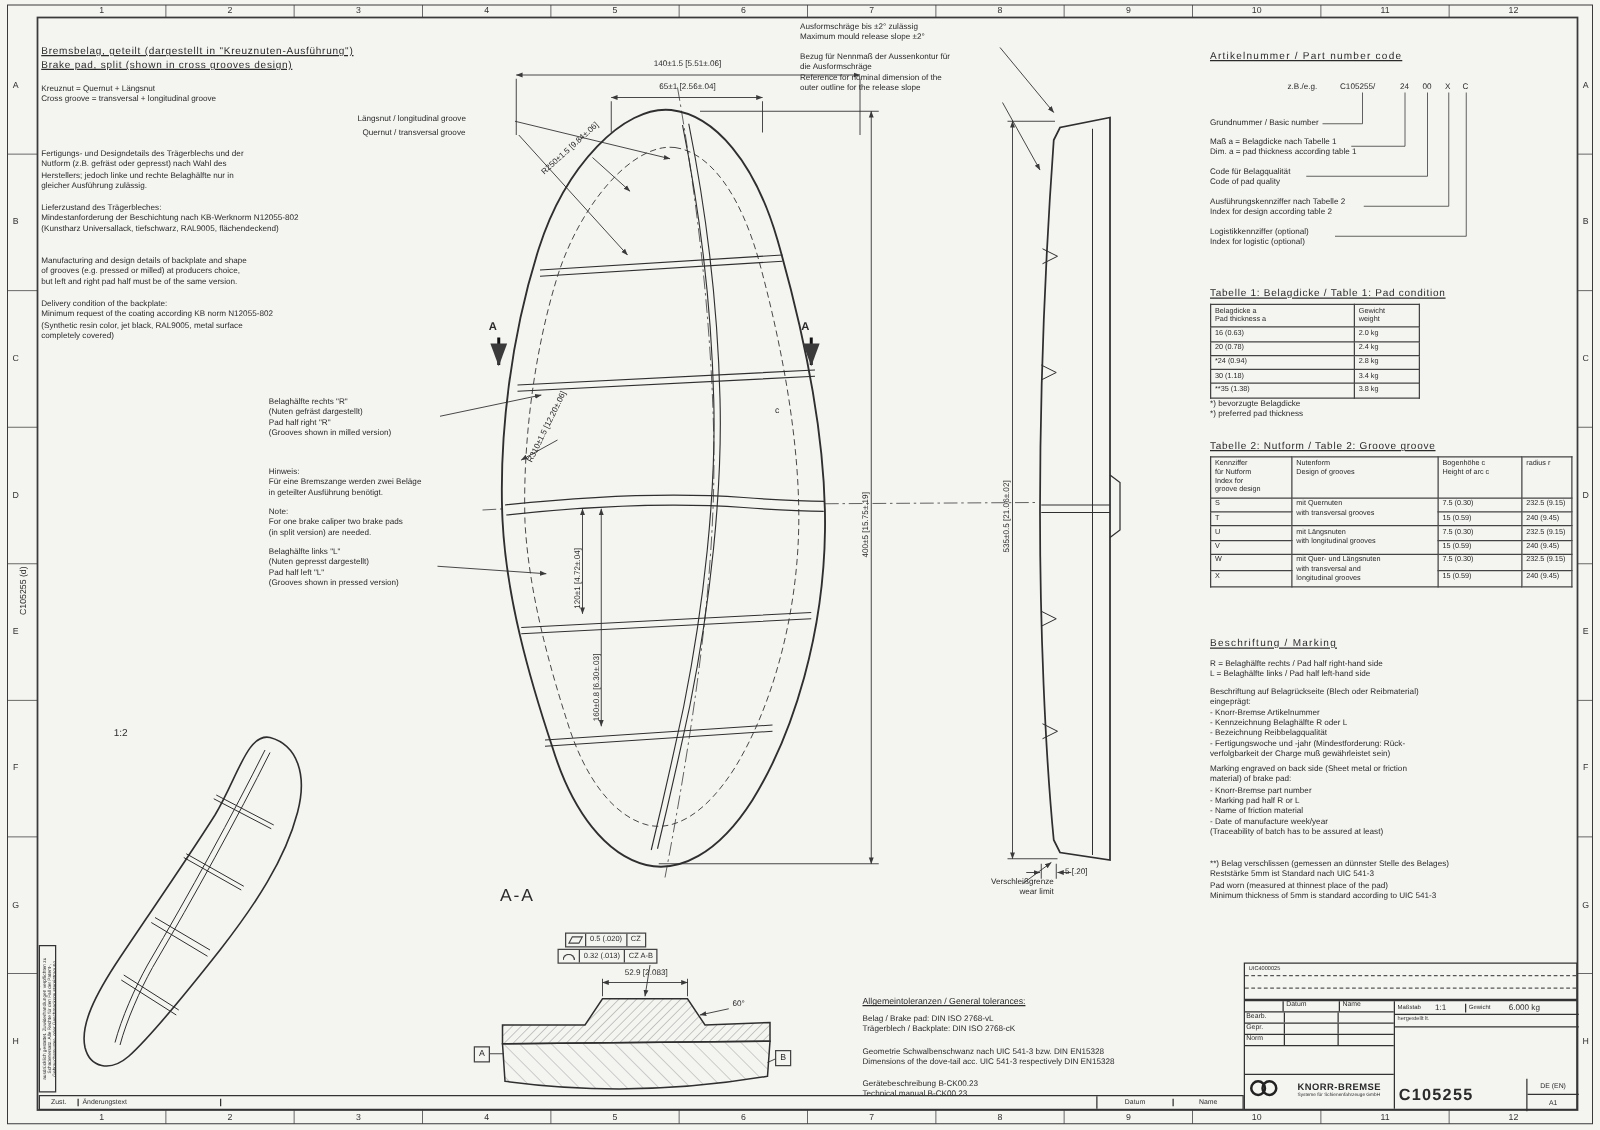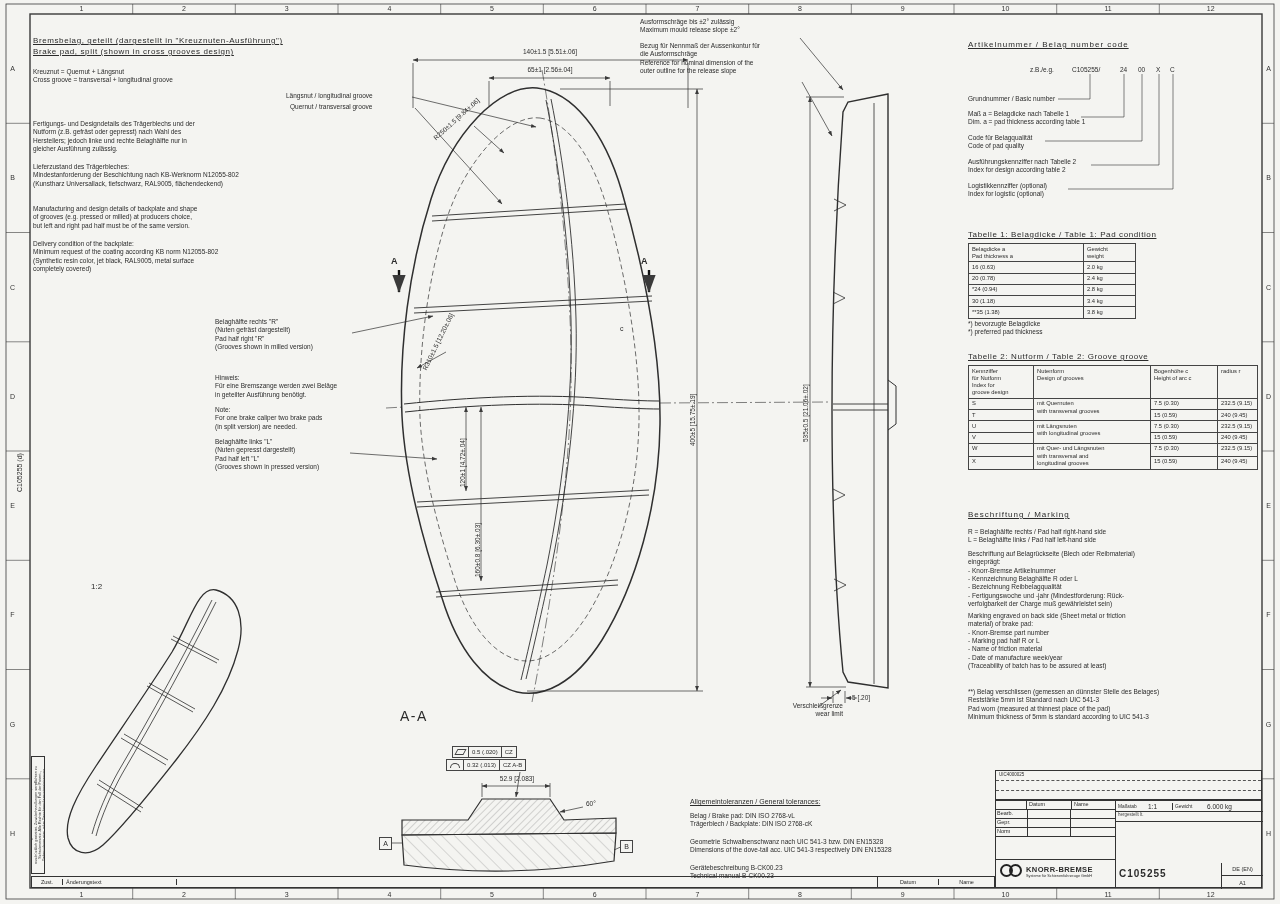--- a/index.html
+++ b/index.html
@@ -256,21 +256,21 @@
   <div class="fcf" style="left:446px;top:759px">
     <span class="sym">
         <i class="arcsym"></i>
       </span>
     <span class="cell">0.32 (.013)</span>
     <span class="cell">CZ A-B</span>
   </div>
   <div class="datum" style="left:379px;top:837px">A</div>
   <div class="datum" style="left:620px;top:840px">B</div>
 
-  <div class="t u hd" style="left:968px;top:40px;letter-spacing:1px">Artikelnummer / Belag number code</div>
+  <div class="t u hd" style="left:968px;top:40px;letter-spacing:1px">Artikelnummer / Part number code</div>
   <div class="t" style="left:1030px;top:66px">z.B./e.g.</div>
   <div class="t" style="left:1072px;top:66px">C105255/</div>
   <div class="t" style="left:1120px;top:66px">24</div>
   <div class="t" style="left:1138px;top:66px">00</div>
   <div class="t" style="left:1156px;top:66px">X</div>
   <div class="t" style="left:1170px;top:66px">C</div>
   <div class="t" style="left:968px;top:95px">Grundnummer / Basic number</div>
   <div class="t" style="left:968px;top:110px">Maß a = Belagdicke nach Tabelle 1
 Dim. a = pad thickness according table 1</div>
   <div class="t" style="left:968px;top:134px">Code für Belagqualität
@@ -425,39 +425,39 @@
         <span style="width:30px;border-right:0.7px solid #333;padding-left:1px">Gepr.</span>
         <span style="width:42px;border-right:0.7px solid #333"></span>
         <span style="flex:1"></span>
       </div>
       <div style="position:absolute;left:0;top:27px;width:100%;height:9px;border-bottom:0.7px solid #333;display:flex;box-sizing:border-box">
         <span style="width:30px;border-right:0.7px solid #333;padding-left:1px">Norm</span>
         <span style="width:42px;border-right:0.7px solid #333"></span>
         <span style="flex:1"></span>
       </div>
       <div style="position:absolute;left:0;top:58px;width:100%;border-top:0.7px solid #333"></div>
-      <div style="position:absolute;left:4px;top:63px;display:flex;align-items:center;gap:4px">
+      <div style="position:absolute;left:4px;top:63px;display:flex;align-items:center;gap:16px">
         <span><span class="ring"></span><span class="ring"></span></span>
         <span>
           <span class="kname" style="display:block">KNORR-BREMSE</span>
           <span class="ksub" style="display:block">Systeme für Schienenfahrzeuge GmbH</span>
         </span>
       </div>
     </div>
 
     <div style="position:absolute;left:120px;top:0;width:147px;height:100%">
       <div style="position:absolute;left:0;top:0;width:100%;height:11px;border-bottom:0.7px solid #333;display:flex;align-items:center;box-sizing:border-box">
         <span style="width:30px;padding-left:2px;font-size:4.8px">Maßstab</span>
         <span style="width:24px;border-right:0.7px solid #333;font-size:6.5px">1:1</span>
         <span style="width:32px;padding-left:2px;font-size:4.8px">Gewicht</span>
         <span style="flex:1;font-size:6.5px">6.000 kg</span>
       </div>
       <div style="position:absolute;left:0;top:11px;width:100%;height:10px;border-bottom:0.7px solid #333;box-sizing:border-box;padding-left:2px;font-size:4.5px;color:#444">hergestellt lt.</div>
       <div style="position:absolute;left:0;top:62px;width:100%;height:26px;box-sizing:border-box">
-        <div style="position:absolute;left:3px;top:5px;font-size:10px;font-weight:bold;letter-spacing:1px">C105255</div>
+        <div style="position:absolute;left:3px;top:5px;font-size:13px;font-weight:bold;letter-spacing:1px">C105255</div>
         <div style="position:absolute;right:0;top:0;width:42px;height:100%;border-left:0.7px solid #333;box-sizing:border-box">
           <div style="height:13px;border-bottom:0.7px solid #333;display:flex;align-items:center;justify-content:center;box-sizing:border-box">DE (EN)</div>
           <div style="height:13px;display:flex;align-items:center;justify-content:center">A1</div>
         </div>
       </div>
     </div>
   </div>
 
   <div style="position:absolute;left:31px;top:876px;width:964px;height:12px;border:0.9px solid #333;box-sizing:border-box;display:flex;font-size:5.5px;align-items:center">
     <span style="width:30px;border-right:0.7px solid #333;text-align:center">Zust.</span>

